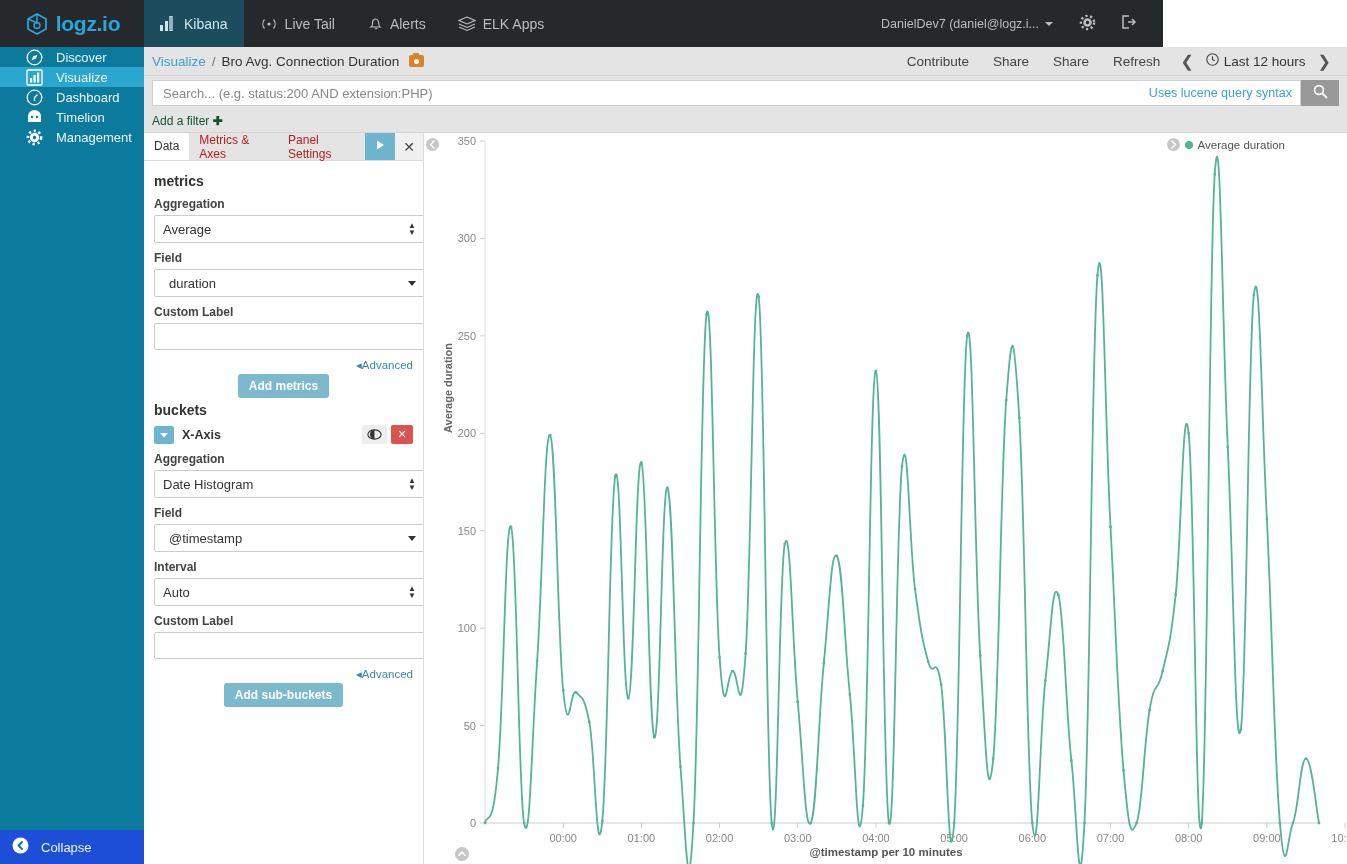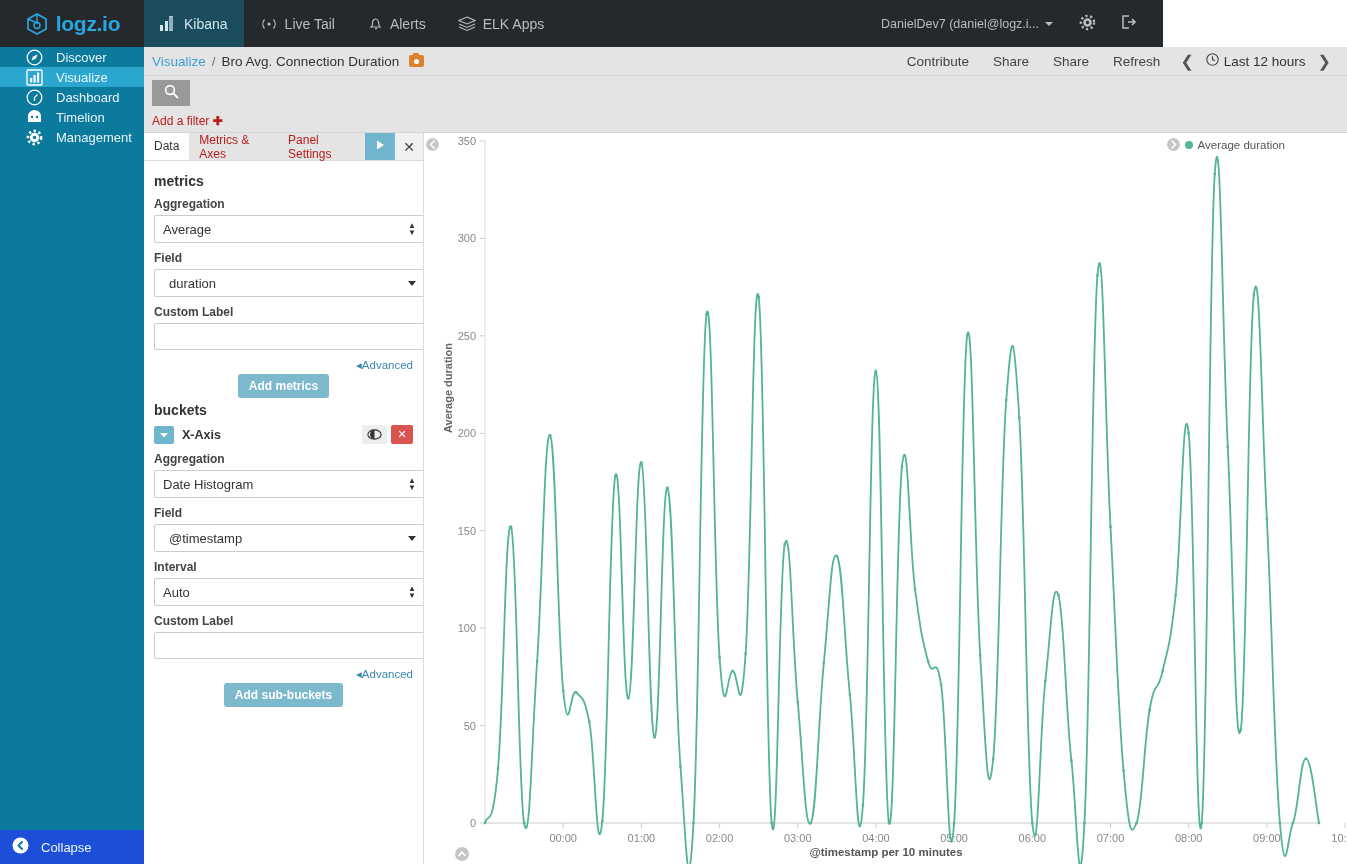--- a/index.html
+++ b/index.html
@@ -83,21 +83,21 @@
   #searchwrap { flex:1; height:26px; background:#fff; border:1px solid #cfcfcf; display:flex; align-items:center; padding:0 8px; }
   #searchinput { flex:1; border:none; outline:none; font-size:13px; color:#555; font-family:"Liberation Sans", sans-serif; background:transparent;}
   #searchinput::placeholder { color:#888; }
   #lucene { color:#3da0d6; font-size:12.5px; cursor:pointer; white-space:nowrap; }
   #searchbtn { width:38px; height:26px; background:#999; display:flex; align-items:center; justify-content:center; cursor:pointer; }
   #filterbar {
     position:absolute; left:144px; top:110px; width:1203px; height:23px;
     background:#e4e4e4; display:flex; align-items:center; padding:0 8px;
     border-bottom:1px solid #d4d4d4;
   }
-  #addfilter { color:#b91c1c; font-size:12px; cursor:pointer; }
+  #addfilter { color:#14532d; font-size:12px; cursor:pointer; }
 
   
   #editor {
     position:absolute; left:144px; top:133px; width:280px; height:731px;
     background:#fff; border-right:1px solid #dcdcdc; overflow:hidden;
   }
   #tabsrow { height:28px; display:flex; align-items:stretch; background:#e4e4e4; border-bottom:1px solid #dcdcdc; position:relative;}
   .ptab { padding:0 10px; display:flex; align-items:center; font-size:12px; color:#b91c1c; cursor:pointer; }
   .ptab.active { background:#fff; color:#333; border-bottom:2px solid #fff; }
   #tabbtns { margin-left:auto; display:flex; align-items:stretch; }
@@ -319,20 +319,24 @@
             <path d="M6.5 3.3 L6.5 6.6 L8.8 7.8" fill="none" stroke="#444" stroke-width="1.1"></path>
           </svg>
       </span>
       <span>Last 12 hours</span>
     </span>
     <span class="chev">❯</span>
   </div>
 </div>
 
 <div id="querybar">
+  <div id="searchwrap">
+    <input id="searchinput" type="text" placeholder="Search... (e.g. status:200 AND extension:PHP)" style="">
+    <span id="lucene">Uses lucene query syntax</span>
+  </div>
   <div id="searchbtn">
     <span>
       <svg width="15" height="15" viewBox="0 0 15 15">
           <circle cx="6" cy="6" r="4.4" fill="none" stroke="#fff" stroke-width="1.6"></circle>
           <path d="M9.4 9.4 L13.5 13.5" stroke="#fff" stroke-width="1.8" stroke-linecap="round"></path>
         </svg>
     </span>
   </div>
 </div>
 <div id="filterbar">

